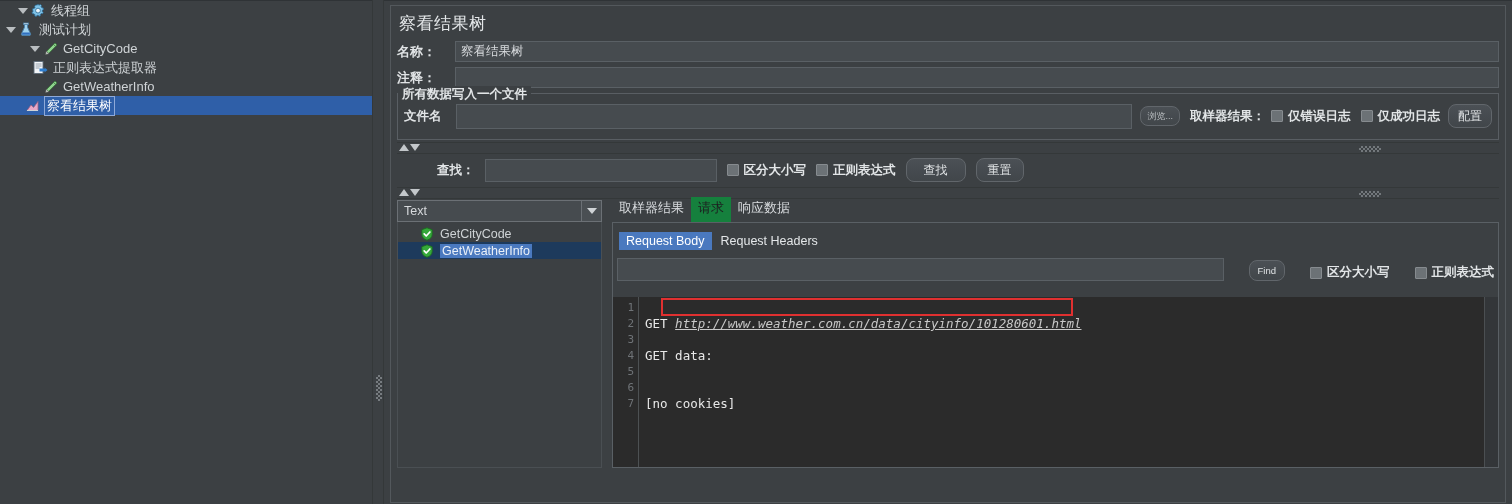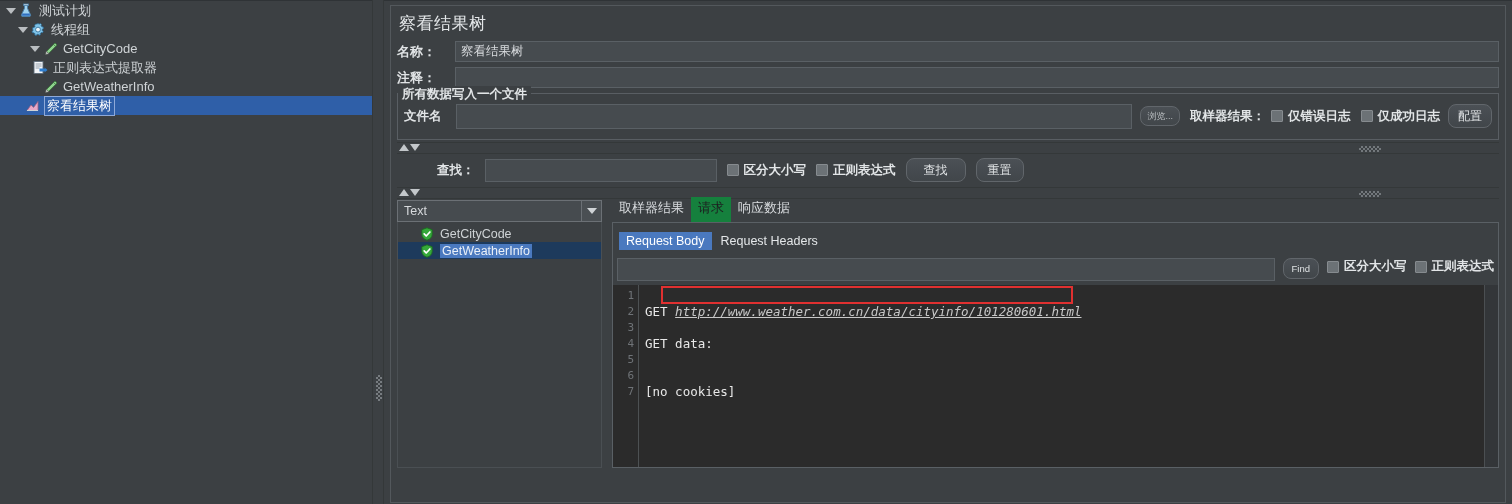--- a/index.html
+++ b/index.html
@@ -146,21 +146,21 @@
   .tab {
     font-size: 13px; padding: 2px 7px 3px 7px; color:#d9dcdf; white-space:nowrap;
     border-bottom: 2px solid transparent;
   }
   .tab.active { background:#15803d; color:#1d1f20; }
   .subtabs { display:flex; align-items:flex-end; height: 21px; margin: 6px 0 4px 6px; gap:2px;}
   .subtab { font-size: 12.5px; padding: 2px 7px; color:#e4e7e9; white-space:nowrap; }
   .subtab.active { background:#4a79bf; color:#ffffff; }
 
   .content-box { flex:1 1 auto; border:1px solid #5a6065; background:#3c4043; display:flex; flex-direction:column;}
-  .find-bar2 { display:flex; align-items:flex-start; gap:8px; padding: 4px 4px 4px 4px; }
+  .find-bar2 { display:flex; align-items:flex-end; gap:25px; padding: 4px 4px 16px 4px; }
   .find-input2 { flex:1 1 auto; height:23px; background:#464b4f; border:1px solid #5a6065;}
   .btn-find { font-size:9.5px; height:21px; padding:0 8px;}
 
   .editor { flex:1 1 auto; display:flex; background:#2b2b2b; overflow:hidden; position:relative;}
   .gutter {
     width: 26px; flex:0 0 26px; background:#2b2b2b; color:#6f7377;
     font-family:"DejaVu Sans Mono","Liberation Mono",monospace; font-size:11px;
     text-align:right; padding: 3px 4px 0 0; border-right:1px solid #4d5153; line-height:16px;
   }
   .code {
@@ -178,43 +178,43 @@
     border-left:1px solid #4b4f52;
   }
 </style>
 </head>
 <body>
 
 <div id="app">
 
   <div id="tree-panel">
 
-    <div class="tree-row" style="padding-left:4px">
-      <span class="twisty open"></span>
-      <span class="t-icon ic-flask">
-        <svg width="18" height="16" viewBox="0 0 18 16">
-          <path d="M7.5 2h3v3.3l3 6.4c.4.9-.2 1.8-1.1 1.8H5.6c-.9 0-1.5-.9-1.1-1.8l3-6.4V2z" fill="#9fd2ef" stroke="#4a7fa8" stroke-width="1"></path>
-          <rect x="6.6" y="1" width="4.8" height="1.6" fill="#dbe7ee" stroke="#4a7fa8" stroke-width=".8"></rect>
-          <path d="M5.6 10.5h6.8l1.1 2.2H4.5z" fill="#2f6fc0"></path>
-        </svg>
-      </span>
-      <span class="tree-label">测试计划</span>
-    </div>
-
     <div class="tree-row" style="padding-left:16px">
       <span class="twisty open"></span>
       <span class="t-icon ic-gear">
         <svg width="18" height="16" viewBox="0 0 18 16">
           <g fill="#7fc3e8" stroke="#2b6a94" stroke-width=".8">
             <path d="M9 1.6l1.3.5 1.2-.6 1 1.1-.4 1.2.8 1 1.3.1.3 1.5-1.1.7-.1 1.3.9 1-.7 1.3-1.3-.2-.9.9.1 1.3-1.4.5-.8-1-1.3.2-.7 1.1-1.4-.5.1-1.3-.9-.9-1.3.2-.7-1.3.9-1-.1-1.3L3.6 7l.3-1.5 1.3-.1.8-1-.4-1.2 1-1.1L7.8 2z"></path>
           </g>
           <circle cx="9" cy="7.6" r="2.4" fill="#eaf4fa" stroke="#2b6a94" stroke-width=".8"></circle>
         </svg>
       </span>
       <span class="tree-label">线程组</span>
+    </div>
+
+    <div class="tree-row" style="padding-left:4px">
+      <span class="twisty open"></span>
+      <span class="t-icon ic-flask">
+        <svg width="18" height="16" viewBox="0 0 18 16">
+          <path d="M7.5 2h3v3.3l3 6.4c.4.9-.2 1.8-1.1 1.8H5.6c-.9 0-1.5-.9-1.1-1.8l3-6.4V2z" fill="#9fd2ef" stroke="#4a7fa8" stroke-width="1"></path>
+          <rect x="6.6" y="1" width="4.8" height="1.6" fill="#dbe7ee" stroke="#4a7fa8" stroke-width=".8"></rect>
+          <path d="M5.6 10.5h6.8l1.1 2.2H4.5z" fill="#2f6fc0"></path>
+        </svg>
+      </span>
+      <span class="tree-label">测试计划</span>
     </div>
 
     <div class="tree-row" style="padding-left:28px">
       <span class="twisty open"></span>
       <span class="t-icon ic-pen">
         <svg width="18" height="16" viewBox="0 0 18 16">
           <path d="M14 2l2 2-8.2 8.2-2.6.6.6-2.6z" fill="#8fd18f" stroke="#3f7a3f" stroke-width=".9"></path>
           <path d="M12.6 3.4l2 2" stroke="#3f7a3f" stroke-width=".9"></path>
           <path d="M5.2 10.2l2.6 2.6-3.2.7z" fill="#dde6dd" stroke="#5a5a5a" stroke-width=".7"></path>
         </svg>

